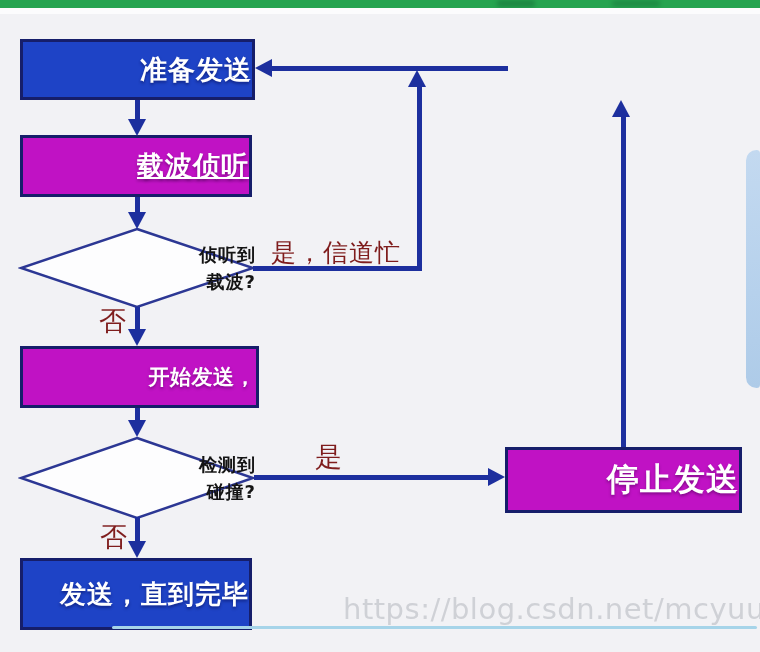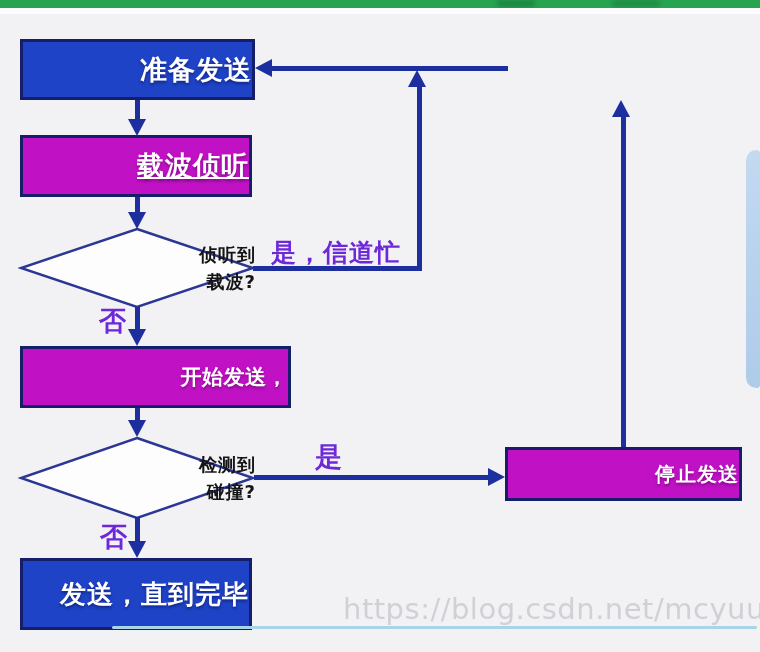--- a/index.html
+++ b/index.html
@@ -30,24 +30,24 @@
     border:3px solid #161e6a;
     color:#ffffff; font-weight:bold;
     text-align:center;
     letter-spacing:1px;
   }
   .node.blue    { background:#1e43c6; text-shadow:0 2px 3px rgba(0,0,60,.45); }
   .node.magenta { background:#c012c4; text-shadow:0 2px 3px rgba(60,0,70,.45); }
 
   #node-prepare   { left:20px;  top:39px;  width:235px; height:61px; font-size:27px; }
   #node-carrier   { left:20px;  top:135px; width:232px; height:62px; font-size:27px;text-decoration:underline; }
-  #node-start     { left:20px;  top:346px; width:271px; height:62px; font-size:21px; line-height:27px; letter-spacing:0.5px; }
+  #node-start     { left:20px;  top:346px; width:239px; height:62px; font-size:21px; line-height:27px; letter-spacing:0.5px; }
   #node-send-done { left:20px;  top:558px; width:232px; height:72px; font-size:26px; }
   #node-wait      { left:508px; top:40px;  width:234px; height:60px; font-size:27px; }
-  #node-stop      { left:505px; top:447px; width:237px; height:54px; font-size:20px; }
+  #node-stop      { left:505px; top:447px; width:237px; height:66px; font-size:32px; }
 
   
   .decision { position:absolute; }
   .decision svg { display:block; }
   .decision .dtext {
     position:absolute; left:0; top:0; width:100%; height:100%;
     display:flex; flex-direction:column; align-items:flex-end; justify-content:center;
     font-size:18px; line-height:27px; font-weight:bold; color:#141414; letter-spacing:1px;
   }
   #decision-carrier   { left:18px; top:227px; width:238px; height:82px; }
@@ -85,21 +85,21 @@
   
   #e8-line { left:254px; top:475px; width:236px; height:5px; }
   #e8-head { left:488px; top:468px; }
 
   
   #e9-line { left:621px; top:117px; width:5px; height:330px; }
   #e9-head { left:612px; top:100px; }
 
   
   .edge-label {
-    position:absolute; color:#6d28d9; font-weight:bold; letter-spacing:1px;
+    position:absolute; color:#7f1d1d; font-weight:normal; letter-spacing:1px;
   }
   #label-no-1     { left:90px;  top:303px; width:46px; font-size:27px; text-align:center; }
   #label-yes-busy { left:271px; top:236px; font-size:25px; }
   #label-yes-2    { left:315px; top:439px; font-size:27px; }
   #label-no-2     { left:91px;  top:519px; width:46px; font-size:27px; text-align:center; }
 
   
   .scrollbar-thumb {
     position:absolute; left:746px; top:150px; width:14px; height:238px;
     background:linear-gradient(180deg,#c3d9f0 0%, #b6d1ec 60%, #aecbe8 100%);

